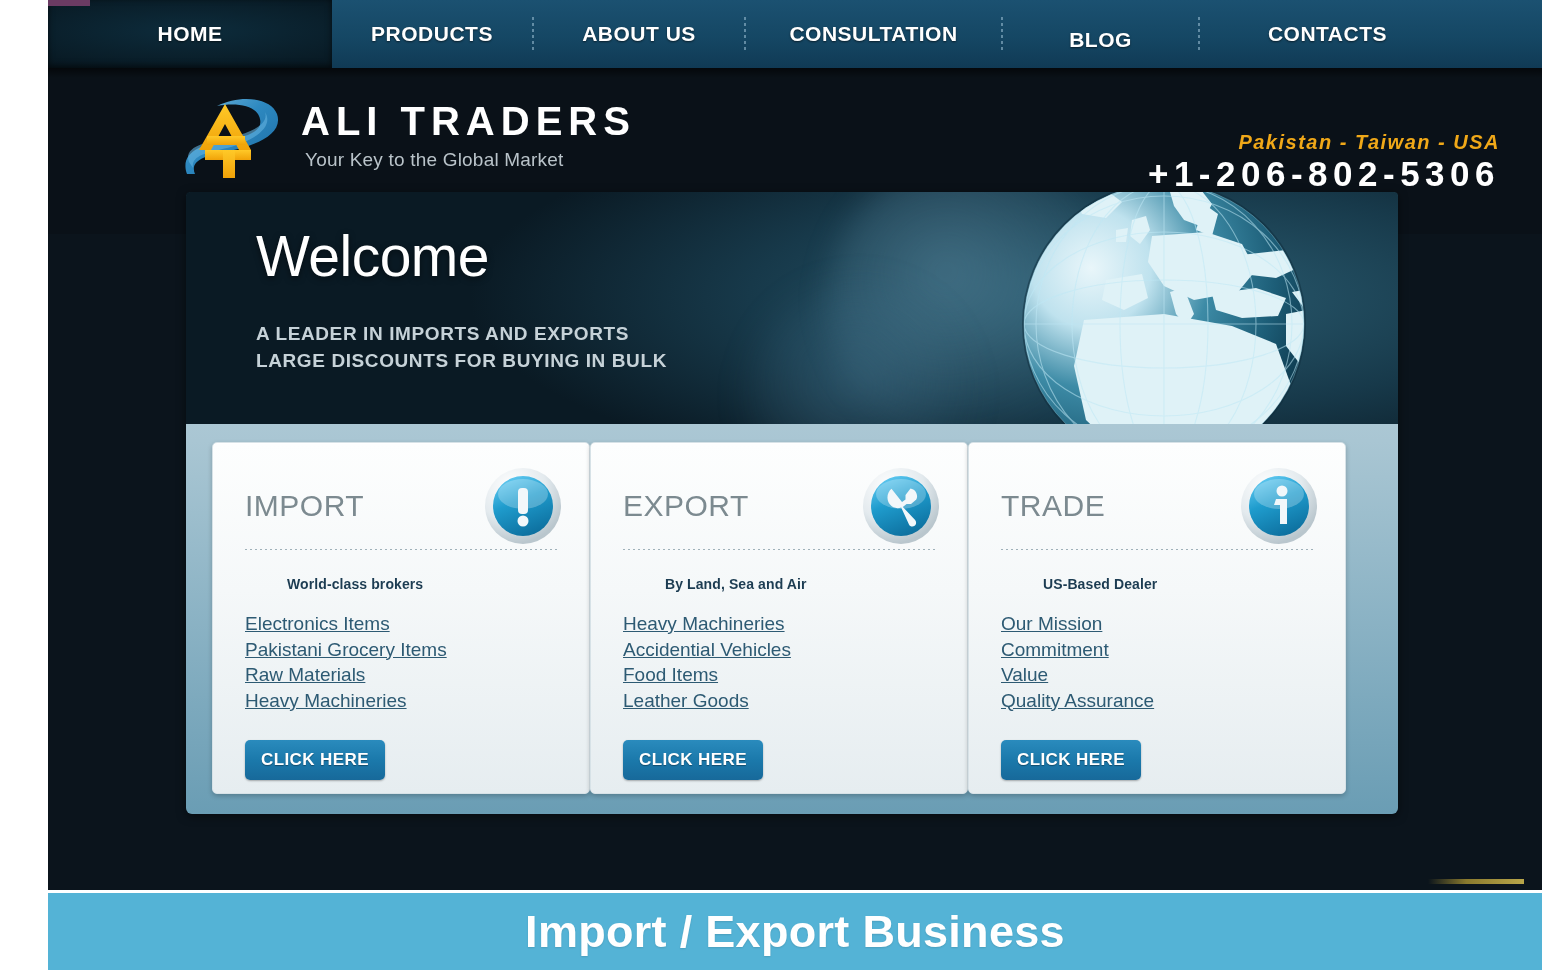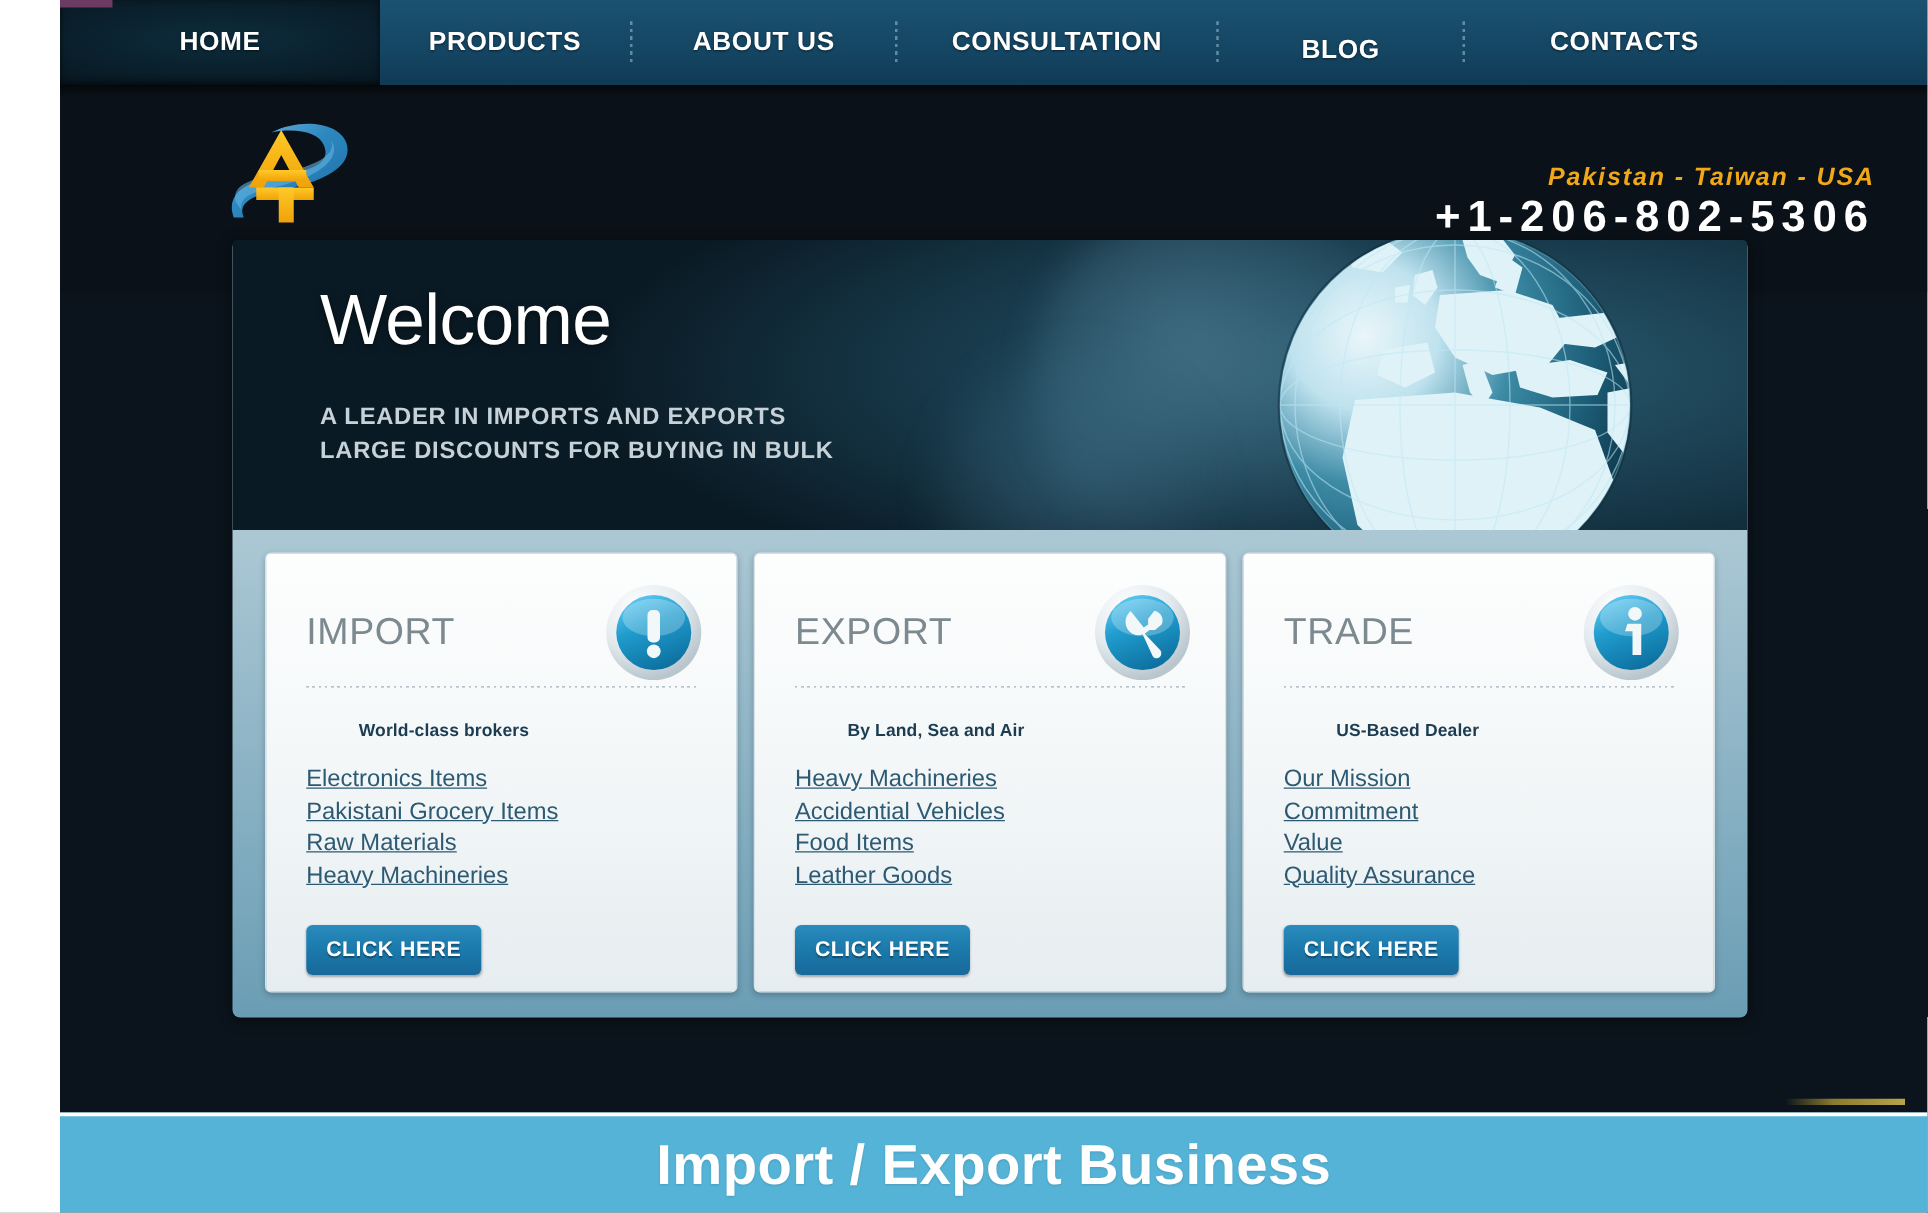--- a/index.html
+++ b/index.html
@@ -49,21 +49,21 @@
     position:relative;
     display:flex; align-items:center; justify-content:center;
     color:#ffffff;
     font-size:21px; font-weight:bold;
     letter-spacing:0.5px;
     text-shadow:0 1px 2px rgba(0,0,0,.55);
     cursor:pointer;
     white-space:nowrap;
   }
   .nav-item.home {
-    width:256px;
+    width:284px;
     background:
       radial-gradient(ellipse 150% 120% at 50% 45%, #0d2c3c 0%, #07141c 65%, #050c12 100%);
     box-shadow:inset 0 -2px 6px rgba(0,0,0,.6);
     text-align:center;
   }
   .nav-item.n1 { width:200px; }
   .nav-item.n2 { width:210px; }
   .nav-item.n3 { width:255px; }
   .nav-item.n4 { width:195px;margin-top:12px; }
   .nav-item.n5 { width:255px; }
@@ -161,21 +161,21 @@
   }
   .globe-holder {
     position:absolute; right:22px; top:-18px;
     width:420px; height:300px;
   }
 
   
   .cards-row {
     position:absolute; left:0; top:232px;
     width:1212px; height:350px;
-    display:flex; justify-content:space-between;
+    display:flex; 
     padding:18px 26px 28px 26px;
   }
   .card {
     width:378px; height:352px;
     background:linear-gradient(to bottom,#fdfefe 0%,#f5f8f9 42%,#e6edf0 100%);
     border:1px solid #d7e2e7;
     border-radius:5px;
     box-shadow:0 2px 5px rgba(0,0,0,.22), inset 0 1px 0 #ffffff;
     position:relative;
     padding:22px 30px 0 32px;
@@ -296,20 +296,24 @@
                 <stop offset="100%" stop-color="#f0a208"></stop>
               </linearGradient>
             </defs>
             <path d="M14,86 C6,64 30,56 54,52 C78,48 92,42 86,28 C82,18 64,14 44,18 C68,6 98,10 104,26 C111,46 82,58 56,63 C34,67 16,72 22,86 Z" fill="url(#swoosh)" opacity="0.95"></path>
             <path d="M16,74 C10,58 34,54 58,49 C80,44 96,36 92,24 C102,40 78,54 54,60 C32,65 18,68 20,80 Z" fill="#63b3e0" opacity="0.6"></path>
             <path d="M52,16 L78,62 L66,62 L52,36 L38,62 L26,62 Z" fill="url(#gold)"></path>
             <rect x="34" y="48" width="38" height="9" fill="url(#gold)"></rect>
             <rect x="32" y="62" width="46" height="10" fill="url(#gold)"></rect>
             <rect x="50" y="62" width="12" height="28" fill="url(#gold)"></rect>
           </svg>
+        </div>
+        <div class="brand-text">
+          <div class="brand-name">ALI TRADERS</div>
+          <div class="brand-tag">Your Key to the Global Market</div>
         </div>
       </div>
 
       <div class="contact-wrap">
         <div class="contact-countries">Pakistan - Taiwan - USA</div>
         <div class="contact-phone">+1-206-802-5306</div>
       </div>
     </div>
 
     <div class="main-panel">

